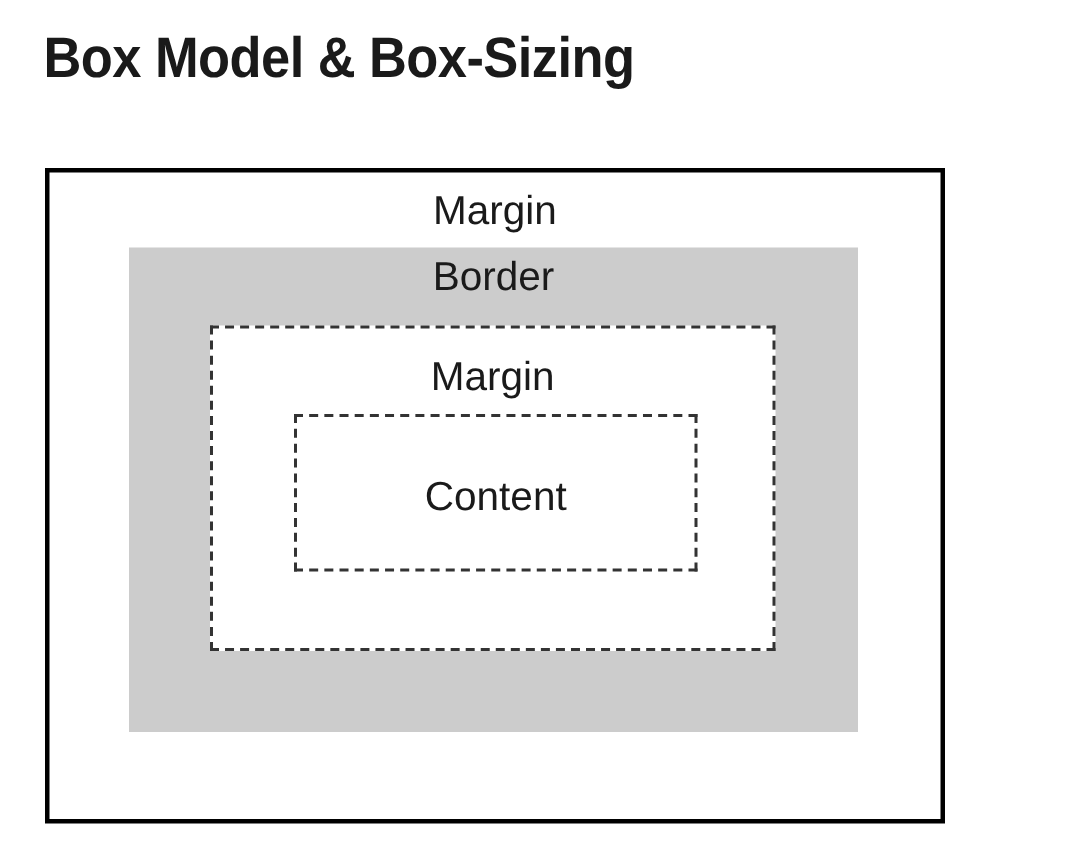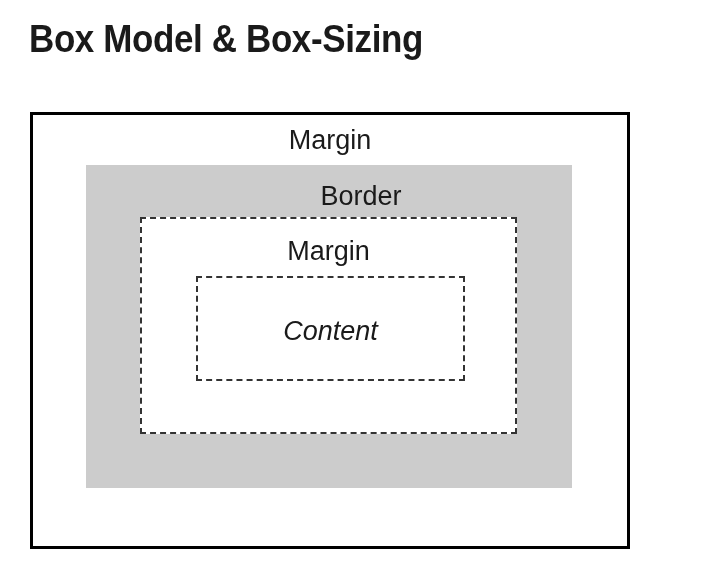--- a/index.html
+++ b/index.html
@@ -79,23 +79,23 @@
     position: absolute;
     width: 100%;
     text-align: center;
     font-size: 27px;
     line-height: 30px;
     color: #1a1a1a;
     font-weight: normal;
     white-space: nowrap;
   }
   #margin-label  { top: 10px; left: 0; }
-  #border-label  { top: 16px; left: 0; padding-left: 32px; }
+  #border-label  { top: 4px; left: 0; }
   #padding-label { top: 17px; left: 0; }
-  #content-label { top: 38px; left: 0; font-style: italic; }
+  #content-label { top: 38px; left: 0; }
 </style>
 </head>
 <body>
 
 <div id="page-title">Box Model &amp; Box-Sizing</div>
 
 <div id="box-model-diagram">
 
   <div class="layer-label" id="margin-label">Margin</div>
 

